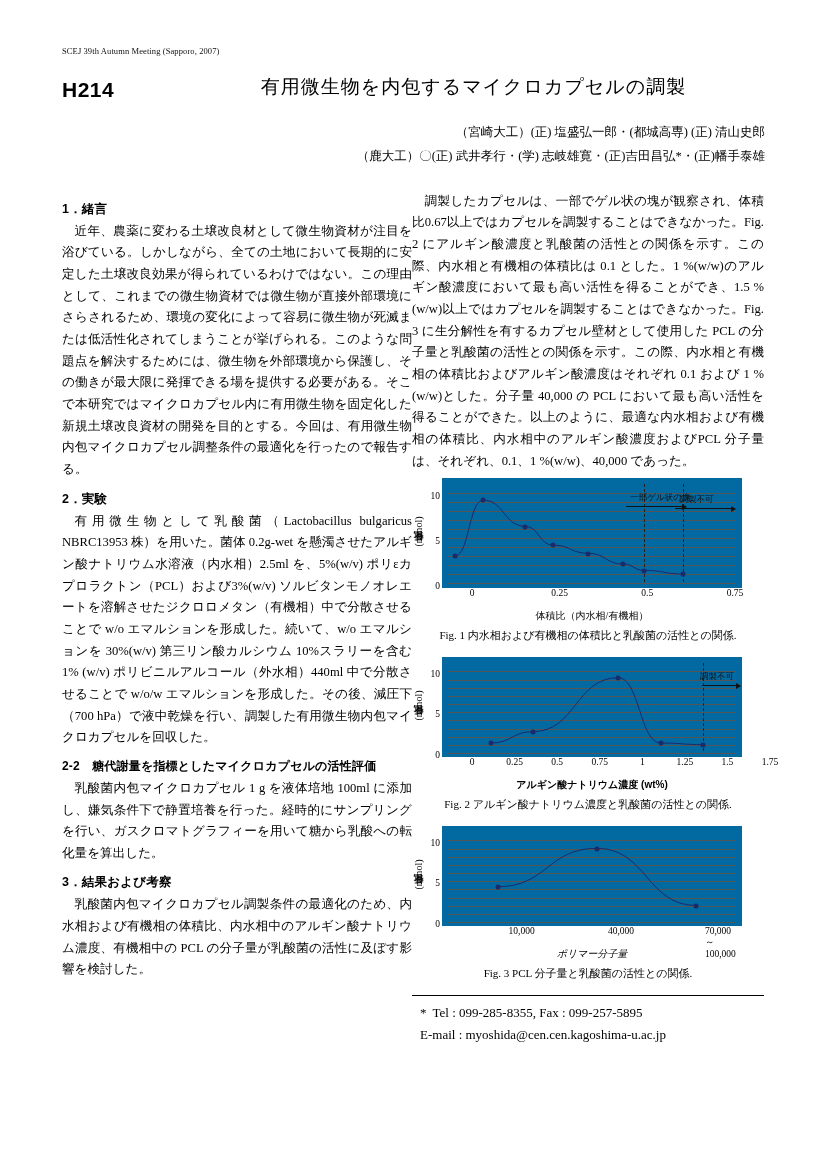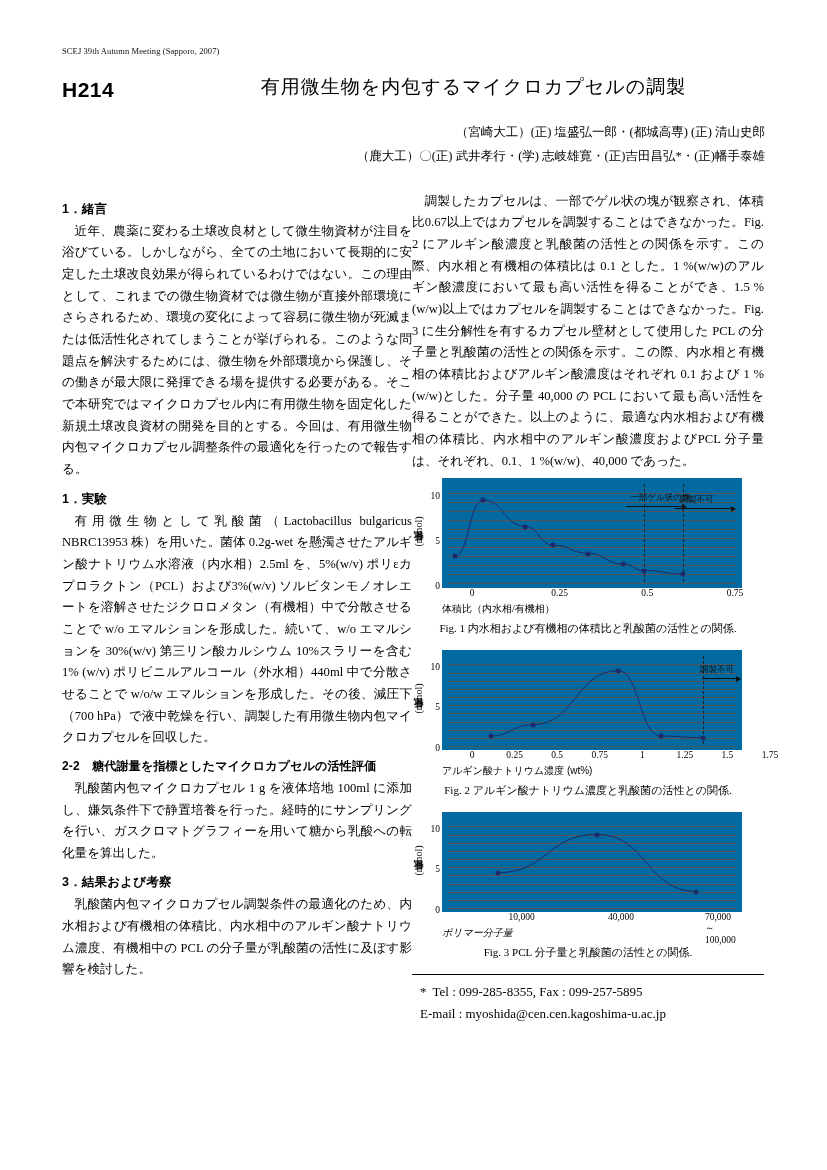--- a/index.html
+++ b/index.html
@@ -24,22 +24,22 @@
   .figcap{font-size:11px;text-align:center;margin:5px 0 14px 0;}
   
   .chart{background:#0369a1;border:6px solid #0369a1;position:relative;box-sizing:border-box;}
   .chartwrap{margin:6px 0 0 0;}
   .chartrow{display:flex;}
   .ylab{writing-mode:vertical-rl;transform:rotate(180deg);font-size:10px;text-align:center;width:14px;display:flex;align-items:center;justify-content:center;}
   .ynums{width:16px;position:relative;}
   .ynums span{position:absolute;right:2px;font-size:9.5px;transform:translateY(-50%);}
   .xnums{position:relative;height:13px;margin-left:30px;}
   .xnums span{position:absolute;font-size:9.5px;transform:translateX(-50%);}
-  .xlab{text-align:left;font-size:10px;margin-top:1px;}
-  .xlab.bold{font-family:"Liberation Sans", sans-serif;font-weight:normal;font-size:10px;}
+  .xlab{text-align:center;font-size:10px;margin-top:8px;}
+  .xlab.bold{font-family:"Liberation Sans", sans-serif;font-weight:bold;font-size:10px;}
   .gridline{position:absolute;left:0;right:0;border-top:1px solid #555;}
   .dot{position:absolute;width:5px;height:5px;background:#1b2a6b;border-radius:50%;transform:translate(-50%,-50%);}
   .vdash{position:absolute;top:0;bottom:0;border-left:1px dashed #222;}
   .arrowlbl{position:absolute;font-size:8.5px;font-family:"Liberation Sans", sans-serif;color:#111;white-space:nowrap;}
   .arrowline{position:absolute;height:0;border-top:1px solid #111;}
   .arrowline:after{content:"";position:absolute;right:-1px;top:-3px;border-left:5px solid #111;border-top:3px solid transparent;border-bottom:3px solid transparent;}
   .footrule{border-top:1px solid #000;margin:10px 0 6px 0;}
   .foot{font-size:13px;line-height:1.7;margin-left:8px;}
   .foot .star{margin-right:6px;}
   svg.curve{position:absolute;left:0;top:0;overflow:visible;}
@@ -60,21 +60,21 @@
     <div>（宮崎大工）(正) 塩盛弘一郎・(都城高専) (正) 清山史郎</div>
     <div>（鹿大工）〇(正) 武井孝行・(学) 志岐雄寛・(正)吉田昌弘*・(正)幡手泰雄</div>
   </div>
 
   <div class="cols">
 
     <div class="col left">
       <h2 class="sec">1．緒言</h2>
       <p class="body">近年、農薬に変わる土壌改良材として微生物資材が注目を浴びている。しかしながら、全ての土地において長期的に安定した土壌改良効果が得られているわけではない。この理由として、これまでの微生物資材では微生物が直接外部環境にさらされるため、環境の変化によって容易に微生物が死滅または低活性化されてしまうことが挙げられる。このような問題点を解決するためには、微生物を外部環境から保護し、その働きが最大限に発揮できる場を提供する必要がある。そこで本研究ではマイクロカプセル内に有用微生物を固定化した新規土壌改良資材の開発を目的とする。今回は、有用微生物内包マイクロカプセル調整条件の最適化を行ったので報告する。</p>
 
-      <h2 class="sec">1．実験</h2>
+      <h2 class="sec">2．実験</h2>
       <p class="body">有用微生物として乳酸菌（Lactobacillus bulgaricus NBRC13953 株）を用いた。菌体 0.2g-wet を懸濁させたアルギン酸ナトリウム水溶液（内水相）2.5ml を、5%(w/v) ポリεカプロラクトン（PCL）および3%(w/v) ソルビタンモノオレエートを溶解させたジクロロメタン（有機相）中で分散させることで w/o エマルションを形成した。続いて、w/o エマルションを 30%(w/v) 第三リン酸カルシウム 10%スラリーを含む 1% (w/v) ポリビニルアルコール（外水相）440ml 中で分散させることで w/o/w エマルションを形成した。その後、減圧下（700 hPa）で液中乾燥を行い、調製した有用微生物内包マイクロカプセルを回収した。</p>
 
       <h3 class="sub">2-2　糖代謝量を指標としたマイクロカプセルの活性評価</h3>
       <p class="body">乳酸菌内包マイクロカプセル 1 g を液体培地 100ml に添加し、嫌気条件下で静置培養を行った。経時的にサンプリングを行い、ガスクロマトグラフィーを用いて糖から乳酸への転化量を算出した。</p>
 
       <h2 class="sec">3．結果および考察</h2>
       <p class="body">乳酸菌内包マイクロカプセル調製条件の最適化のため、内水相および有機相の体積比、内水相中のアルギン酸ナトリウム濃度、有機相中の PCL の分子量が乳酸菌の活性に及ぼす影響を検討した。</p>
     </div>
 
     <div class="col right">

